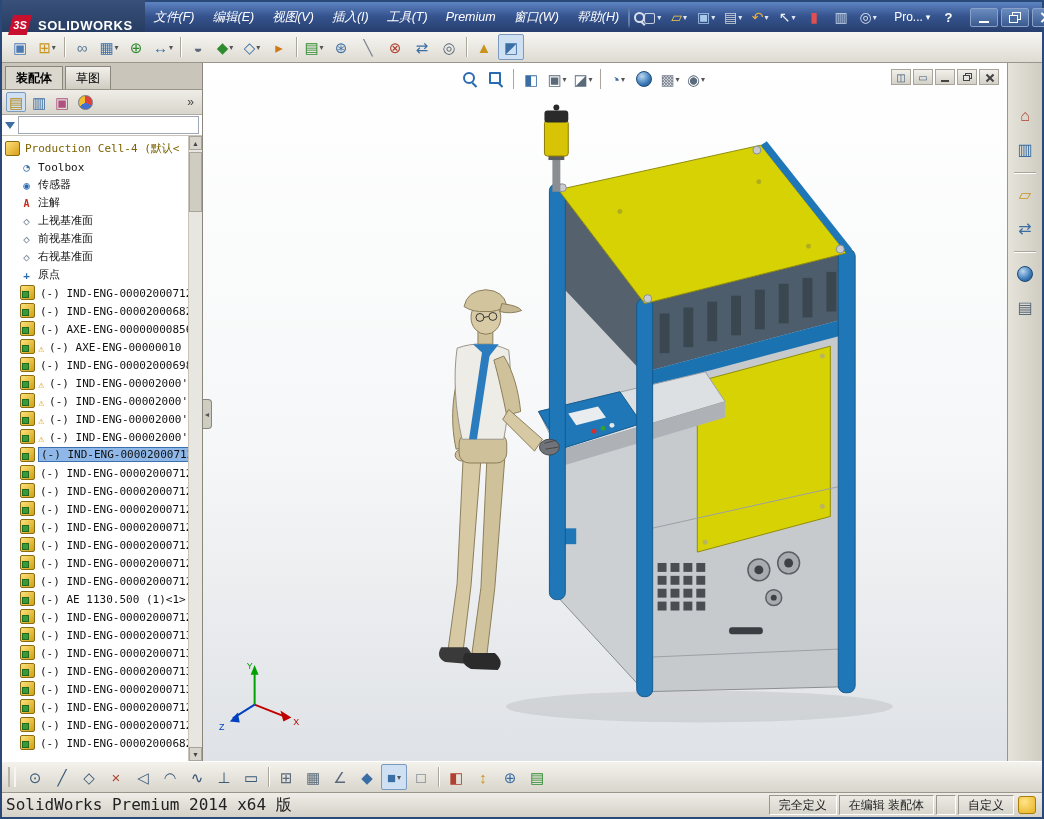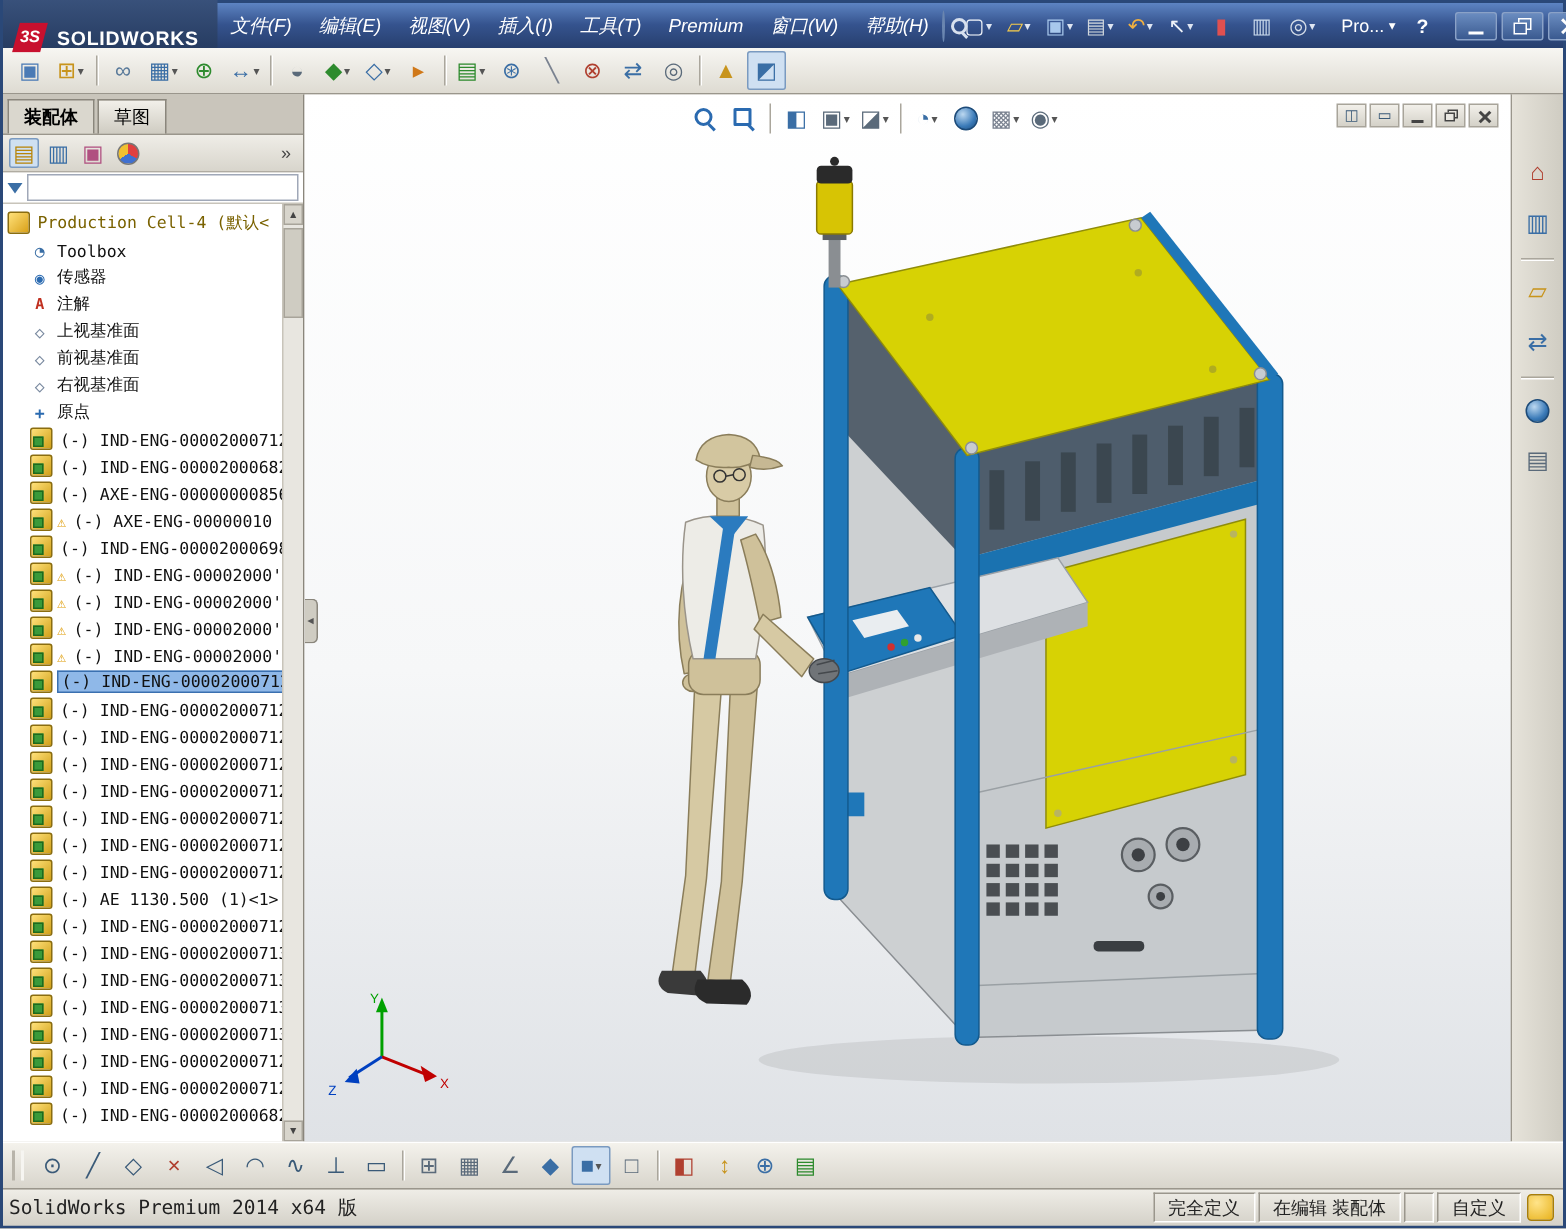--- a/index.html
+++ b/index.html
@@ -110,21 +110,21 @@
   .task-strip .tb-btn{width:26px;height:26px;}
   .task-strip .tb-btn .glyph{font-size:16px;}
   .task-strip .tb-sep{width:22px;height:1px;margin:1px 0;box-shadow:0 1px 0 #fff;}
 
   
   .bottom-toolbar{height:30px;flex:none;display:flex;align-items:center;background:linear-gradient(#f4f2ec,#d8d5cc);border-top:1px solid #fff;padding:0 6px;gap:1px;}
   .grip{width:4px;height:20px;border-left:2px solid #b8b4aa;border-right:2px solid #f6f5f1;margin-right:5px;flex:none;}
 
   
   .statusbar{height:24px;flex:none;display:flex;align-items:center;background:linear-gradient(#efede7,#d4d1c8);border-top:1px solid #9a968c;font-size:12px;padding:0 4px;color:#222;}
-  .status-left{font-family:"DejaVu Sans Mono",monospace;font-size:13px;white-space:nowrap;}
+  .status-left{font-family:"DejaVu Sans Mono",monospace;font-size:16px;white-space:nowrap;}
   .status-cell{height:18px;display:flex;align-items:center;padding:0 9px;margin-left:2px;border:1px solid;border-color:#9a968c #fff #fff #9a968c;white-space:nowrap;text-align:right;}
   .status-cell:empty{width:16px;}
   .status-help{width:18px;height:18px;border-radius:3px;margin:0 2px 0 4px;background:radial-gradient(circle at 35% 30%,#ffe48a,#e8b21c);border:1px solid #a87e08;padding:0;}
 </style>
 </head>
 <body>
 
 <div class="window">
 
   <div class="titlebar">

